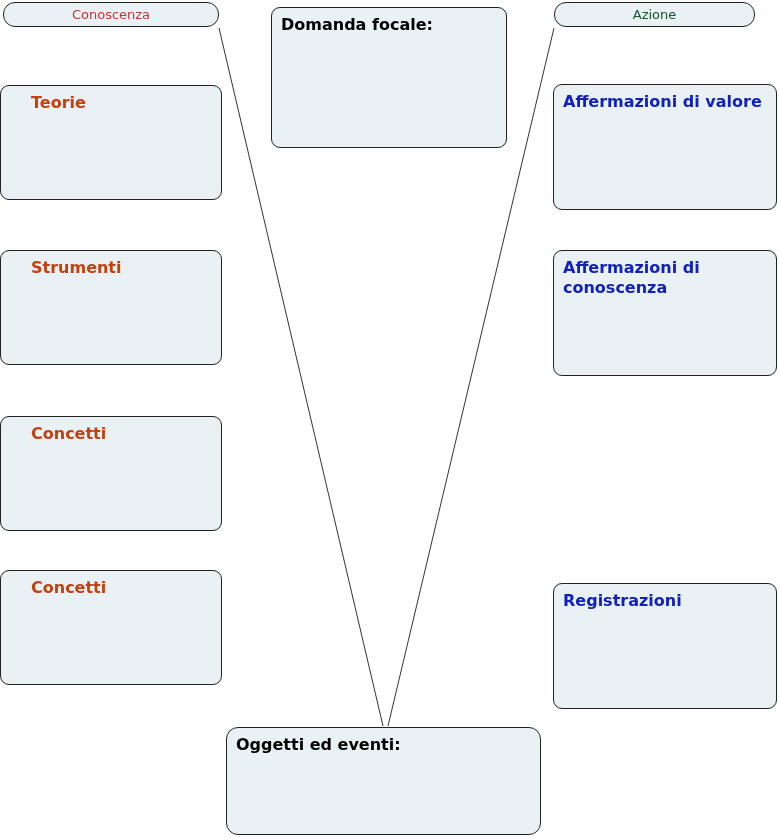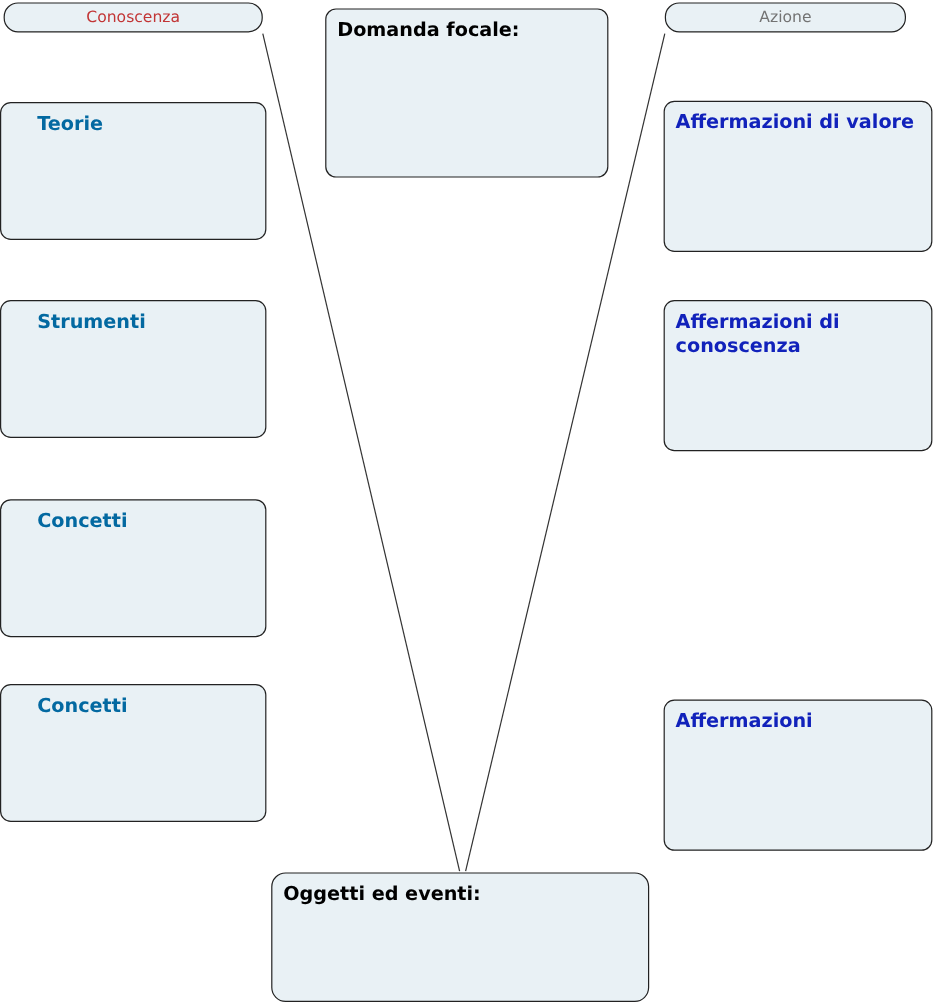--- a/index.html
+++ b/index.html
@@ -31,30 +31,30 @@
     box-sizing: border-box;
   }
   .pill {
     border-radius: 12px;
     display: flex;
     align-items: center;
     justify-content: center;
     font-size: 13px;
   }
   .pill-left { left: 3px; top: 2px; width: 216px; height: 25px; color: #c23535; }
-  .pill-right { left: 554px; top: 2px; width: 201px; height: 25px; color: #737373; }
+  .pill-right { left: 554px; top: 2px; width: 201px; height: 25px; color: #14532d; }
 
   .box-title {
     display: block;
     font-weight: bold;
     font-size: 16px;
     padding: 7px 9px 0 9px;
     line-height: 1.25;
   }
-  .red-title  { color: #0369a1; padding-left: 30px; }
+  .red-title  { color: #c2410c; padding-left: 30px; }
   .blue-title { color: #1122bb; }
   .black-title { color: #000000; }
 
   .focal-box  { left: 271px; top: 7px;   width: 236px; height: 141px; }
   .bottom-box { left: 226px; top: 727px; width: 315px; height: 108px; border-radius: 12px; }
 
   .lbox { left: 0px;   width: 222px; height: 115px; }
   .rbox { left: 553px; width: 224px; height: 126px; }
   .lbox-0 { top: 85px; }
   .lbox-1 { top: 250px; }
@@ -106,20 +106,20 @@
   <div class="node rbox rbox-0">
     <span class="box-title blue-title">Affermazioni di valore</span>
   </div>
 
   <div class="node rbox rbox-1">
     <span class="box-title blue-title">Affermazioni di conoscenza</span>
   </div>
 
 
   <div class="node rbox rbox-3">
-    <span class="box-title blue-title">Affermazioni</span>
+    <span class="box-title blue-title">Registrazioni</span>
   </div>
 
   <div class="node bottom-box">
     <span class="box-title black-title">Oggetti ed eventi:</span>
   </div>
 
 </div>
 
 </body></html>

